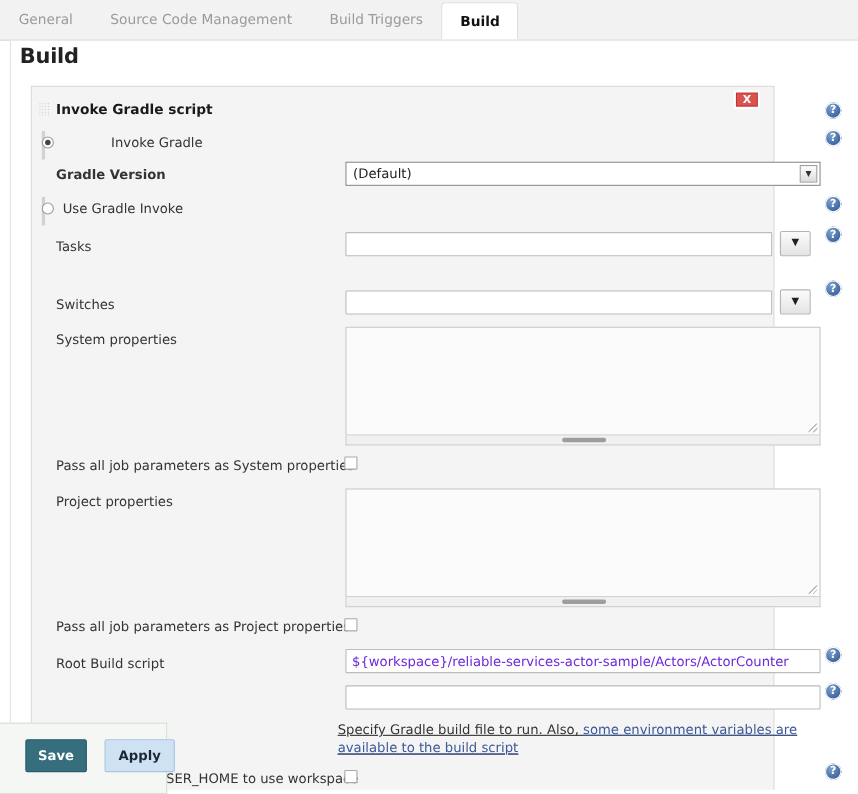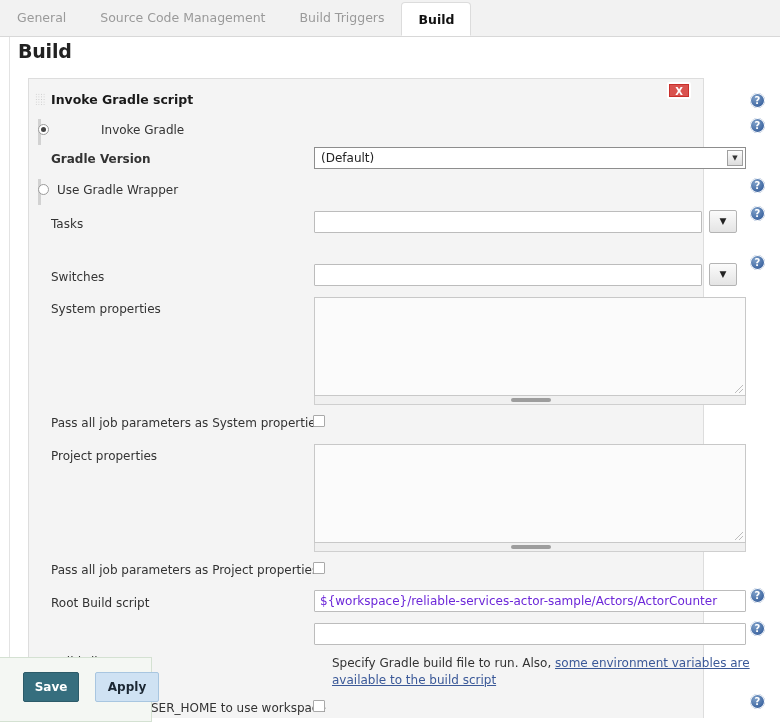--- a/index.html
+++ b/index.html
@@ -382,21 +382,21 @@
   <div class="radio checked" style="left:9px;top:45px;"></div>
   <div class="radio-label" style="left:28px;top:44px;margin-left:44px;">Invoke Gradle</div>
 
   <div class="row-label" style="left:22px;top:73px;font-weight:bold;">Gradle Version</div>
   <div class="select-box" style="left:285px;top:68px;width:432px;">
     <span>(Default)</span>
     <span class="select-arrow">▼</span>
   </div>
 
   <div class="radio" style="left:9px;top:105px;"></div>
-  <div class="radio-label" style="left:28px;top:104px;">Use Gradle Wrapper</div>
+  <div class="radio-label" style="left:28px;top:104px;">Use Gradle Invoke</div>
 
   <div class="row-label" style="left:22px;top:138px;">Tasks</div>
   <input class="text-input" style="left: 285px; top: 132px; width: 388px;" value="">
   <div class="combo-btn" style="left:680px;top:131px;">▼</div>
 
   <div class="row-label" style="left:22px;top:191px;">Switches</div>
   <input class="text-input" style="left: 285px; top: 185px; width: 388px;" value="">
   <div class="combo-btn" style="left:680px;top:184px;">▼</div>
 
   <div class="row-label" style="left:22px;top:223px;">System properties</div>
@@ -420,21 +420,21 @@
 
   <div class="row-label" style="left:22px;top:484px;">Pass all job parameters as Project properties</div>
   <div class="checkbox" style="left:284px;top:483px;"></div>
 
   <div class="row-label" style="left:22px;top:517px;">Root Build script</div>
   <input class="text-input" style="left: 285px; top: 511px; width: 432px;" value="${workspace}/reliable-services-actor-sample/Actors/ActorCounter">
 
   <div class="row-label" style="left:22px;top:576px;">Build File</div>
   <input class="text-input" style="left: 285px; top: 544px; width: 432px;" value="">
 
-  <div class="help-text" style="left:303px;top:576px;">
+  <div class="help-text" style="left:278px;top:576px;text-decoration:underline;">
     <span>Specify Gradle build file to run. Also, </span><a>some environment variables are available to the build script</a>
   </div>
 
   <div class="row-label" style="left:22px;top:622px;">Force GRADLE_USER_HOME to use workspace</div>
   <div class="checkbox" style="left:284px;top:621px;"></div>
 
 </div>
 
 <div class="help-icon" style="left:750px;top:93px;">?</div>
 <div class="help-icon" style="left:750px;top:118px;">?</div>

